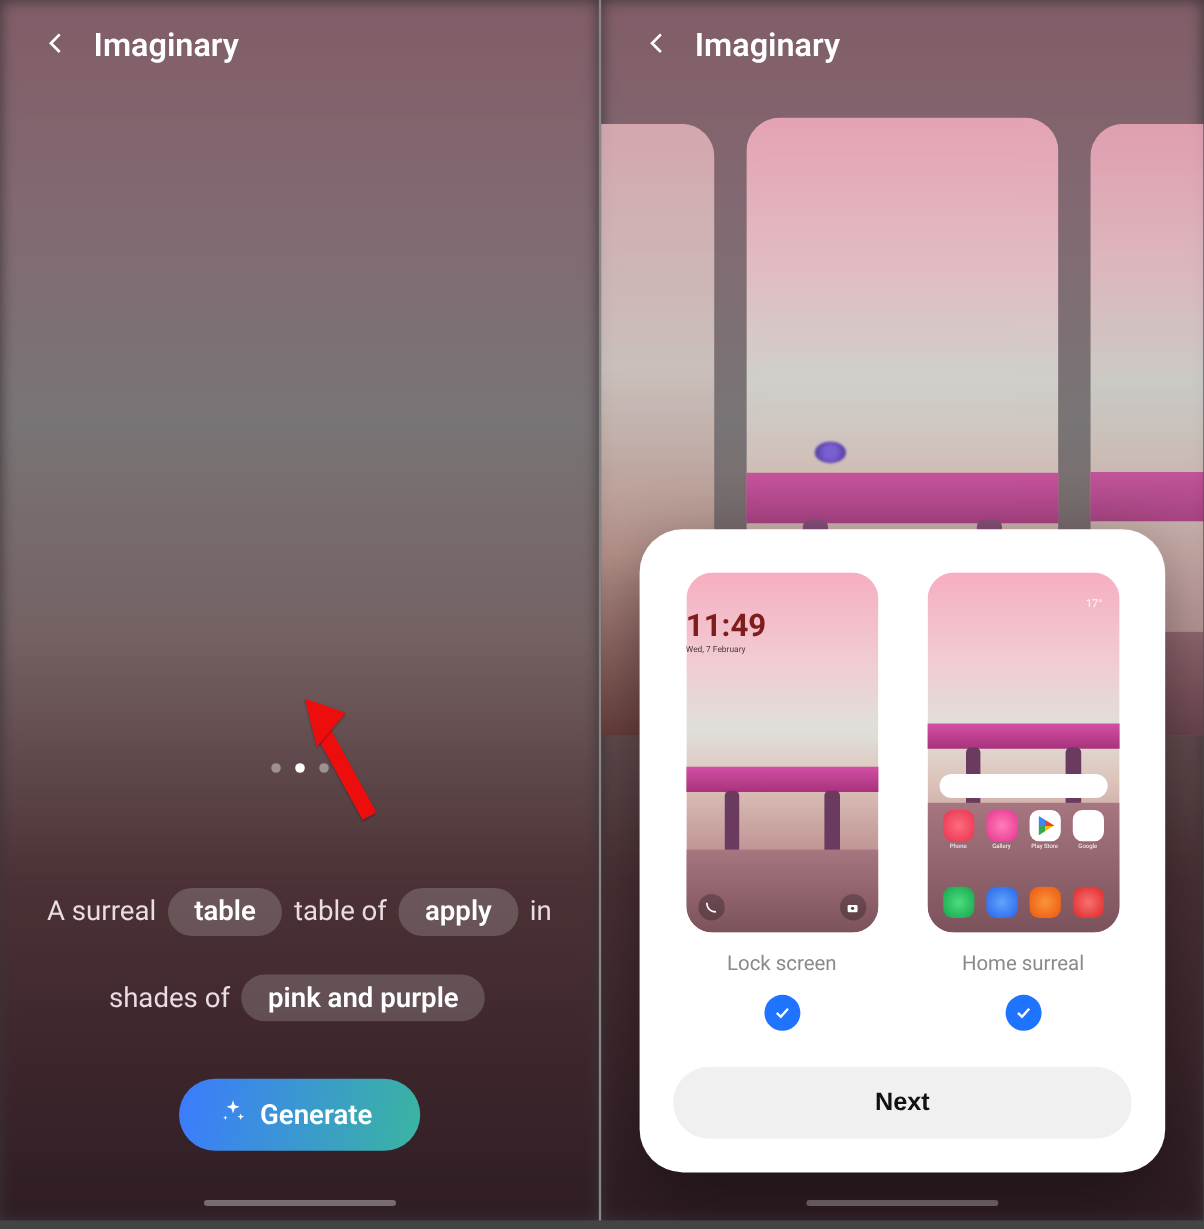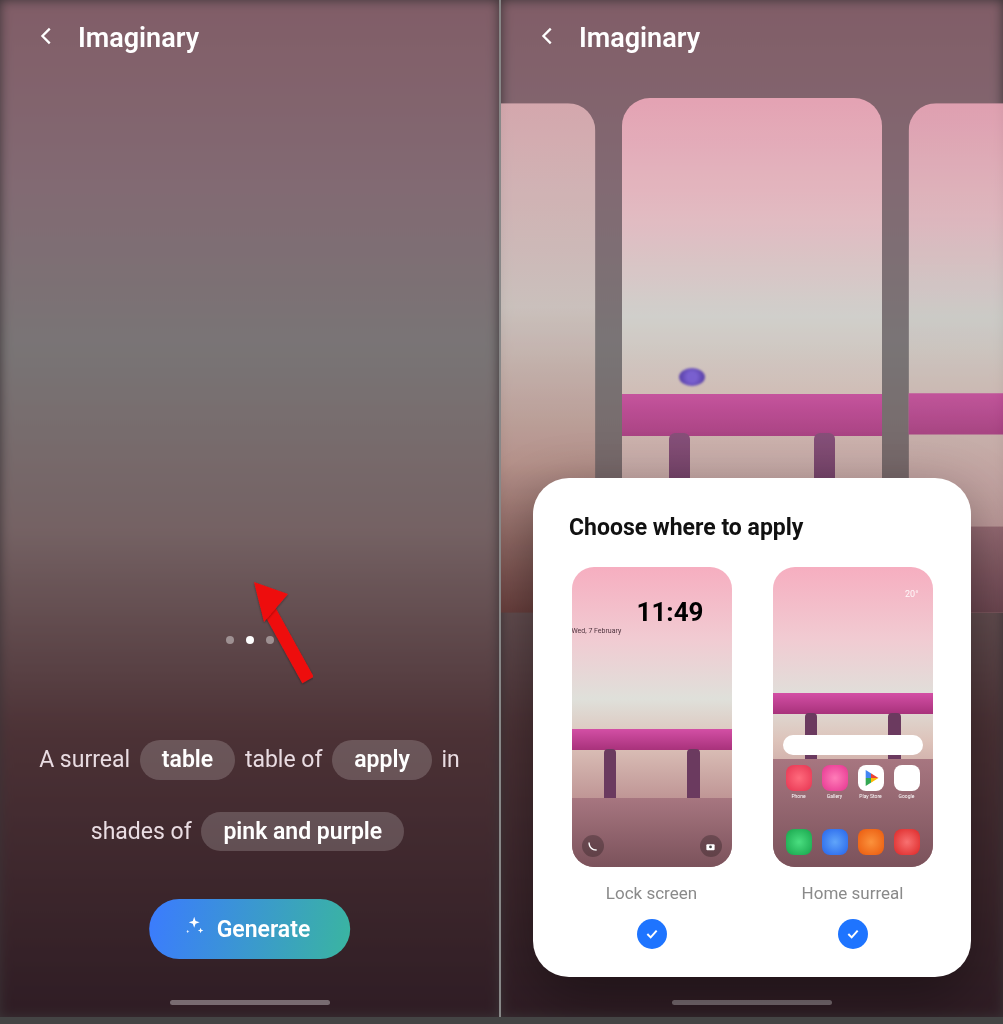--- a/index.html
+++ b/index.html
@@ -122,21 +122,21 @@
   .preview {
     width:160px; height:300px; border-radius:22px; overflow:hidden;
     position:relative;
   }
   .preview .sky2{position:absolute;inset:0;background:linear-gradient(#f6aec0 0%, #f1cbd2 24%, #dfe0da 44%, #ddc3ba 58%, #b88a8c 82%, #8e6368 100%);}
   .preview .tabletop2{position:absolute;left:-6%;right:-6%;top:54%;height:7%;background:linear-gradient(#d34fa5,#a8327b);border-radius:8px;}
   .preview .pleg{position:absolute;top:60.5%;width:8%;height:18%;background:#6b3a5f;border-radius:4px;}
   .preview .pleg.a{left:20%;} .preview .pleg.b{right:20%;}
   .preview .pground{position:absolute;left:0;right:0;top:77%;bottom:0;background:linear-gradient(#a77680,#7b525b);}
   
-  .lock-time{position:absolute;top:30px;left:0;right:0;text-align:center;color:#000000;font-weight:700;font-size:26px;margin-left:37px;}
+  .lock-time{position:absolute;top:30px;left:0;right:0;text-align:left;color:#7f1d1d;font-weight:700;font-size:26px;}
   .lock-date{position:absolute;top:60px;left:0;right:0;text-align:left;color:#2d1520;font-size:7px;opacity:.85;}
   .corner{position:absolute;bottom:10px;width:22px;height:22px;border-radius:50%;background:rgba(0,0,0,.25);display:flex;align-items:center;justify-content:center;}
   .corner.l{left:10px;} .corner.r{right:10px;}
   .corner svg{width:11px;height:11px;fill:#fff;}
   
   .weather{position:absolute;top:22px;right:14px;color:rgba(255,255,255,.9);font-size:9px;line-height:1.2;text-align:right;}
   .searchbar{position:absolute;top:168px;left:10px;right:10px;height:20px;background:#fff;border-radius:12px;}
   .app-row{position:absolute;left:0;right:0;display:flex;justify-content:space-around;padding:0 8px;}
   .app-row.r1{top:198px;} .app-row.r2{bottom:12px;}
   .app{width:26px;height:26px;border-radius:8px;position:relative;}
@@ -250,21 +250,20 @@
     <div class="card side right">
       <div class="scene">
           <div class="sky"></div>
           <div class="table-top"></div>
           <div class="ground"></div>
         </div>
     </div>
   </div>
 
   <div class="modal">
-    <h2>Choose where to apply</h2>
     <div class="opts">
 
       <div class="opt">
         <div class="preview">
           <div class="sky2"></div>
             <div class="tabletop2"></div>
             <div class="pleg a"></div>
             <div class="pleg b"></div>
             <div class="pground"></div>
           <div class="lock-time">11:49</div>
@@ -289,21 +288,21 @@
           </div>
       </div>
 
       <div class="opt">
         <div class="preview">
           <div class="sky2"></div>
             <div class="tabletop2" style="top:42%"></div>
             <div class="pleg a" style="top:48.5%"></div>
             <div class="pleg b" style="top:48.5%"></div>
             <div class="pground" style="top:64%"></div>
-          <div class="weather">20°</div>
+          <div class="weather">17°</div>
           <div class="searchbar"></div>
           <div class="app-row r1">
             <div class="app a-red">
                 <span>Phone</span>
               </div>
             <div class="app a-pink">
                 <span>Gallery</span>
               </div>
             <div class="app a-play">
                 <span>Play Store</span>
@@ -320,16 +319,17 @@
           </div>
         </div>
         <div class="opt-label">Home surreal</div>
         <div class="check">
             <svg viewBox="0 0 24 24">
               <polyline points="5 12 10 17 19 7"></polyline>
             </svg>
           </div>
       </div>
     </div>
+    <button class="next-btn">Next</button>
   </div>
 
   <div class="home-ind"></div>
 </div>
 
 </body></html>

